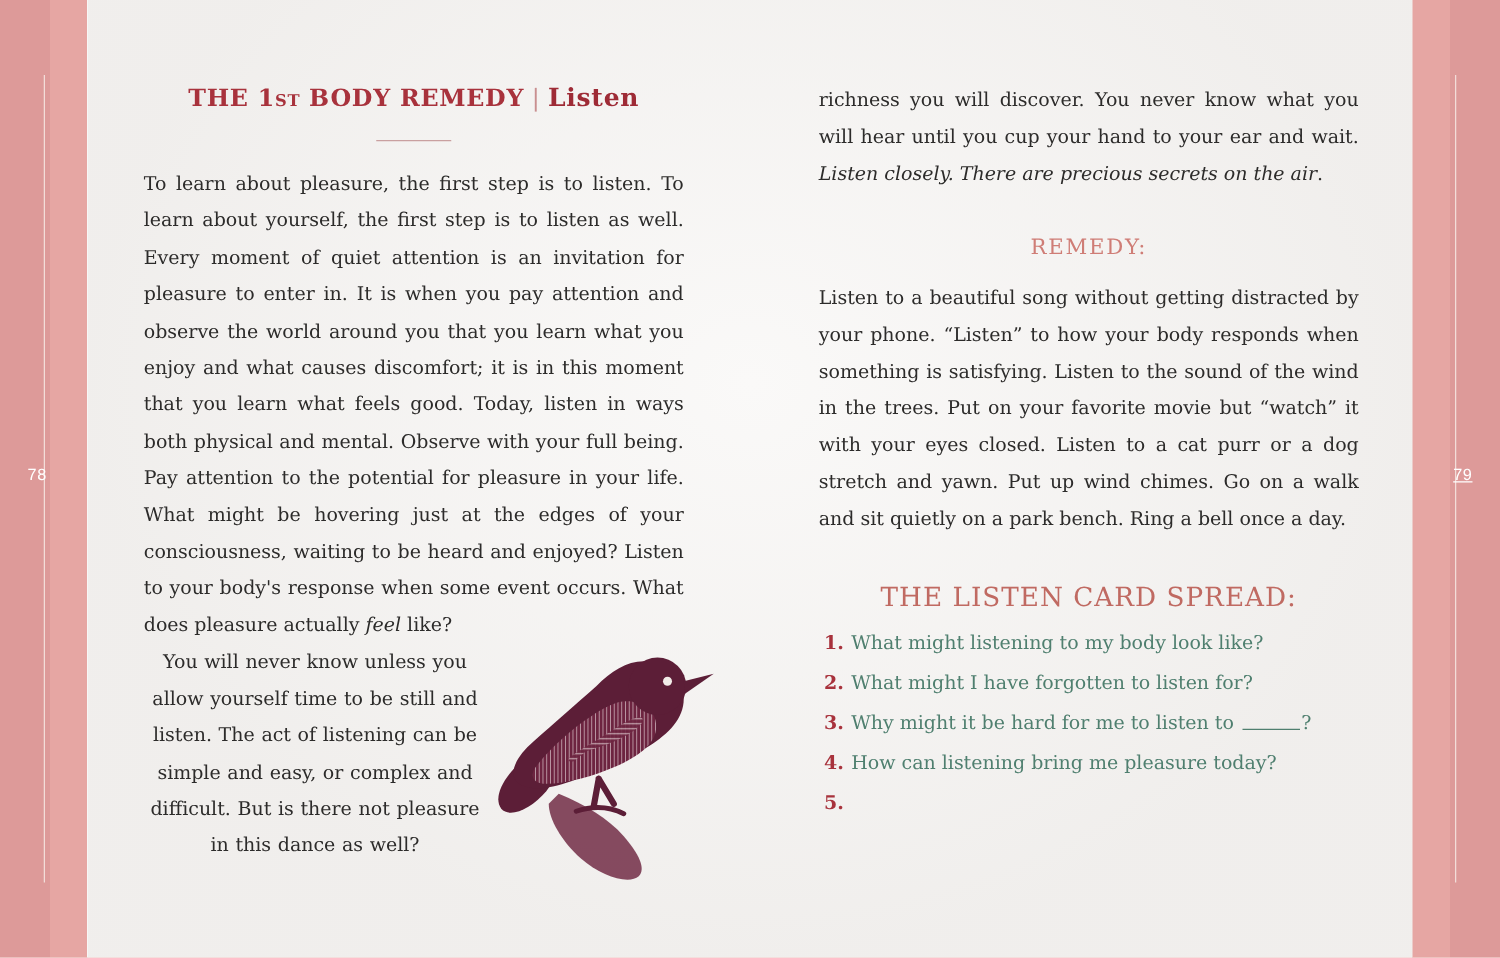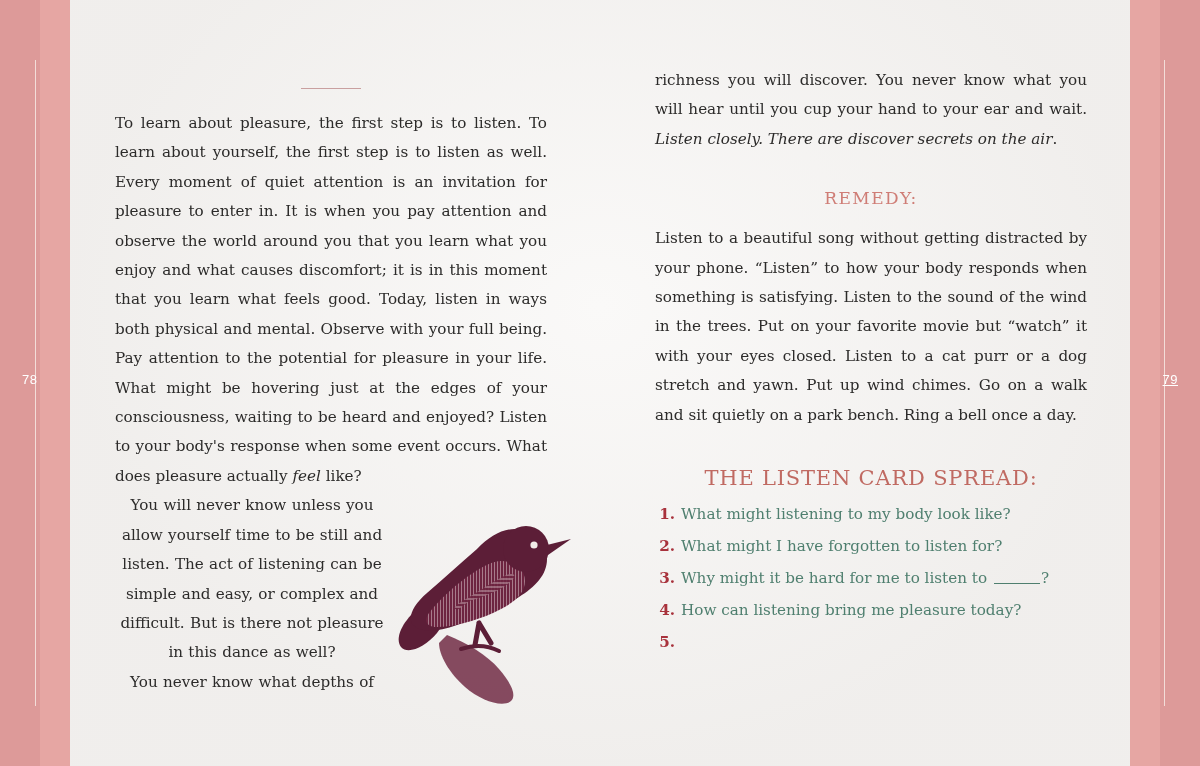--- a/index.html
+++ b/index.html
@@ -195,30 +195,30 @@
   <div class="page-surface"></div>
 
   <div class="edge-rule left"></div>
   <div class="edge-rule right"></div>
 
   <div class="folio left">78</div>
   <div class="folio right">79</div>
 
   <div class="col left">
 
+    <h1 class="chapter-head"><span>THE 1</span><span class="ordinal">ST</span><span> BODY REMEDY</span><span class="divider-bar">|</span><span class="chapter-name">Listen</span></h1>
 
     <hr class="rule-short">
 
 
     <p class="body"><span>To learn about pleasure, the first step is to listen. To learn about yourself, the first step is to listen as well. Every moment of quiet attention is an invitation for pleasure to enter in. It is when you pay attention and observe the world around you that you learn what you enjoy and what causes discomfort; it is in this moment that you learn what feels good. Today, listen in ways both physical and mental. Observe with your full being. Pay attention to the potential for pleasure in your life. What might be hovering just at the edges of your consciousness, waiting to be heard and enjoyed? Listen to your body's response when some event occurs. What does pleasure actually </span><span class="ital">feel</span><span> like?</span></p>
 
     <div class="wrap-block">
       <div class="bird-float"></div>
       <p class="body">You will never know unless you allow yourself time to be still and listen. The act of listening can be simple and easy, or complex and difficult. But is there not pleasure in this dance as well?</p>
-      <p class="body">You never know what depths of</p>
     </div>
   </div>
 
   <div class="bird-art">
     <svg viewBox="0 0 205 210" width="205" height="210" xmlns="http://www.w3.org/2000/svg">
       <defs>
         <pattern id="hatch" width="3" height="3" patternUnits="userSpaceOnUse">
           <rect width="3" height="3" fill="#6d2440"></rect>
           <path d="M0 0 L0 3" stroke="#d8c3c9" stroke-width="1.1"></path>
         </pattern>
@@ -249,21 +249,21 @@
       <path d="M152 40 L176 34 L153 50 Z" fill="#5c1e37"></path>
       <circle cx="139" cy="40" r="3.6" fill="#f2ece8"></circle>
 
       <path d="M84 118 L80 140 M84 118 L96 138" stroke="#5c1e37" stroke-width="5" fill="none" stroke-linecap="round"></path>
       <path d="M66 144 C78 140 92 140 104 146" stroke="#5c1e37" stroke-width="4" fill="none" stroke-linecap="round"></path>
     </svg>
   </div>
 
   <div class="col right">
 
-    <p class="body"><span>richness you will discover. You never know what you will hear until you cup your hand to your ear and wait. </span><span class="ital">Listen closely. There are discover secrets on the air</span><span>.</span></p>
+    <p class="body"><span>richness you will discover. You never know what you will hear until you cup your hand to your ear and wait. </span><span class="ital">Listen closely. There are precious secrets on the air</span><span>.</span></p>
 
     <h2 class="section-label remedy">REMEDY:</h2>
 
     <p class="body">Listen to a beautiful song without getting distracted by your phone. “Listen” to how your body responds when something is satisfying. Listen to the sound of the wind in the trees. Put on your favorite movie but “watch” it with your eyes closed. Listen to a cat purr or a dog stretch and yawn. Put up wind chimes. Go on a walk and sit quietly on a park bench. Ring a bell once a day.</p>
 
     <h2 class="spread-title">THE LISTEN CARD SPREAD:</h2>
 
     <ol class="card-list">
       <li>
         <span class="num">1.</span><span>What might listening to my body look like?</span>

